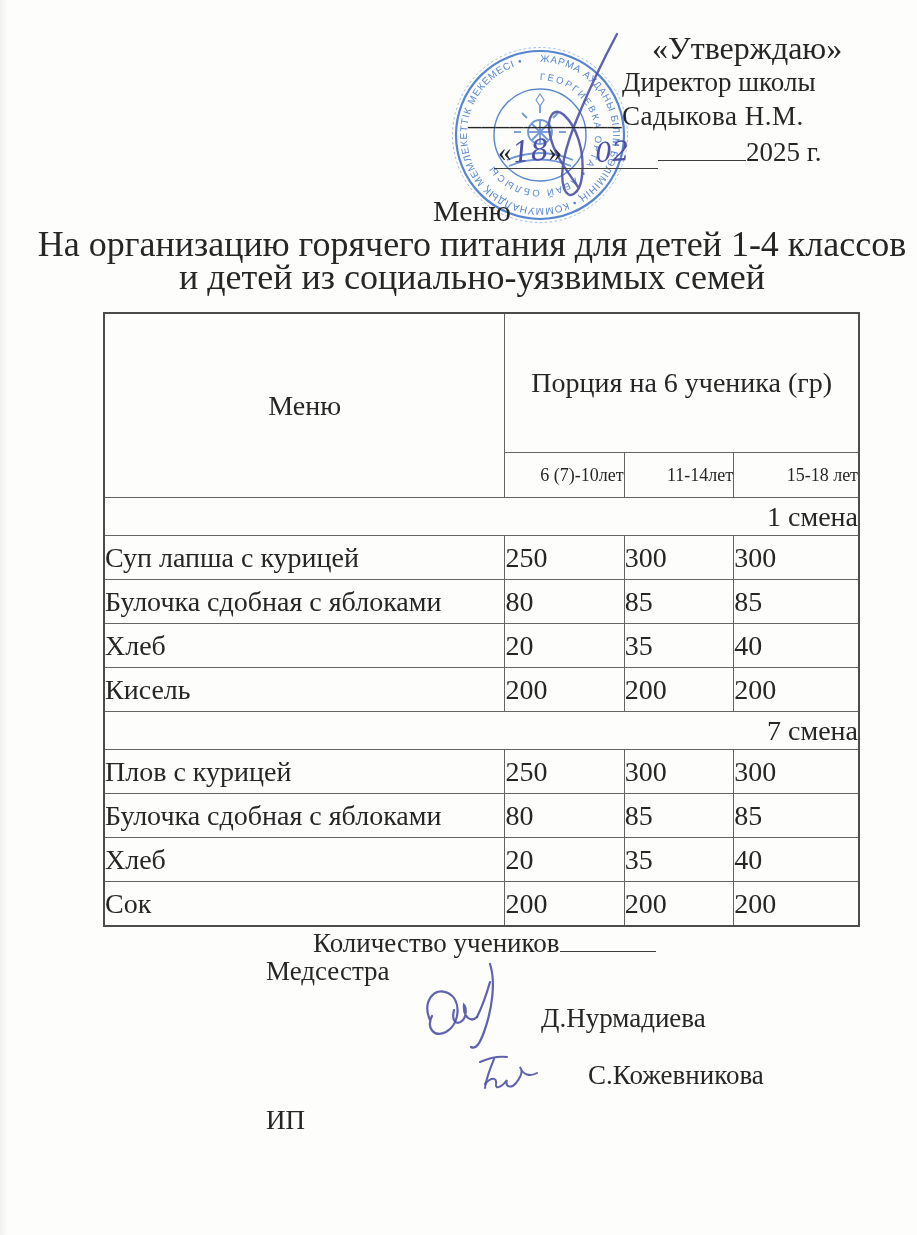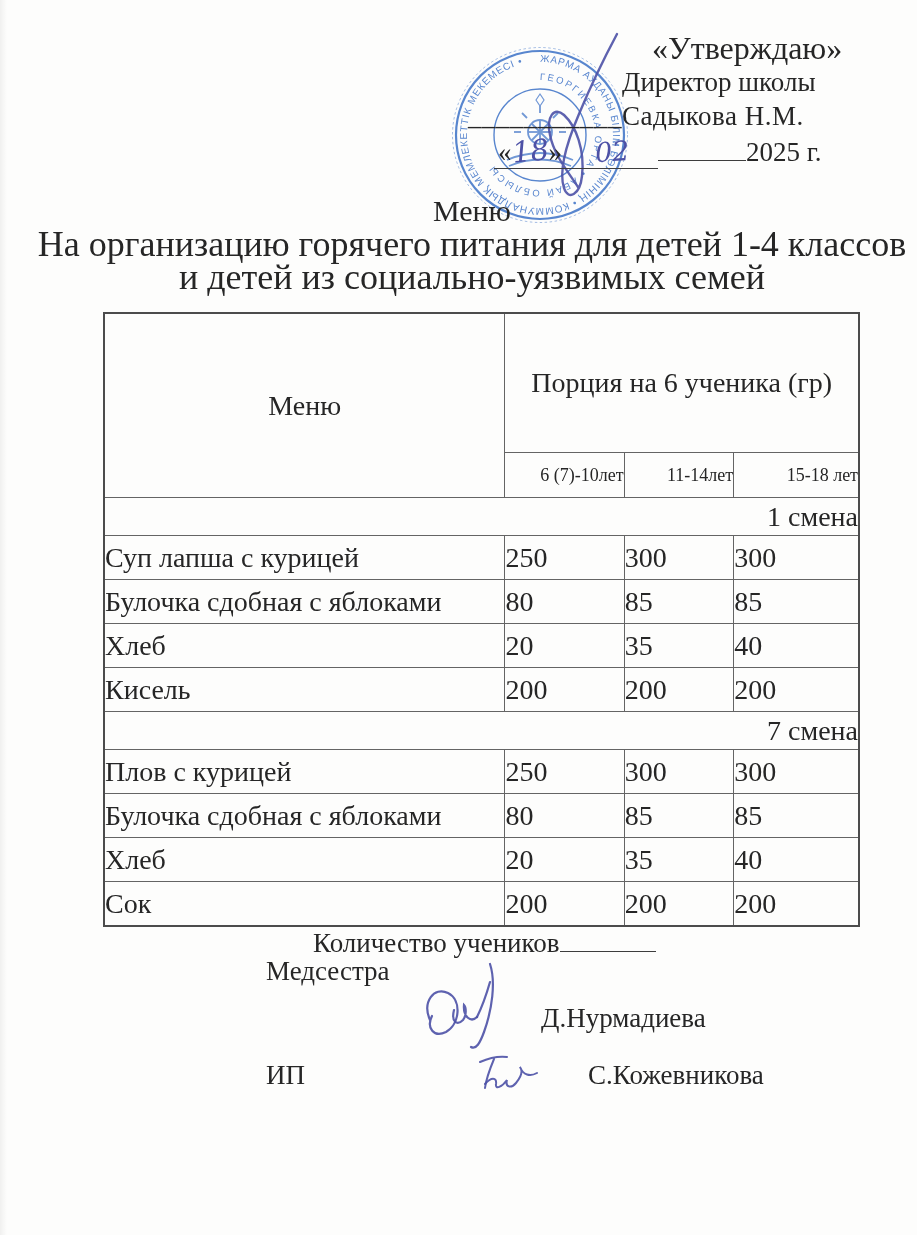--- a/index.html
+++ b/index.html
@@ -76,21 +76,21 @@
   .th-age     { height: 44px;  text-align: right; font-size: 18px; }
   .section-row td { height: 37px; text-align: right; font-size: 28px; }
   .dish { height: 43px; text-align: left; padding-left: 10px; margin-top: 38px; }
   .val  { height: 43px; text-align: left; }
 
   
   .count-line { position: absolute; top: 928px; left: 313px; font-size: 27px; white-space: nowrap; }
   .count-blank { display: inline-block; width: 96px; border-bottom: 1.5px solid #3d3d3d; }
   .nurse-label { position: absolute; top: 956px; left: 266px; font-size: 27px; }
   .nurse-name  { position: absolute; top: 1003px; left: 541px; font-size: 27px; }
-  .ip-label    { position: absolute; top: 1060px; left: 266px; font-size: 27px; }
+  .ip-label    { position: absolute; top: 1105px; left: 266px; font-size: 27px; }
   .ip-name     { position: absolute; top: 1060px; left: 548px; font-size: 27px; margin-left: 40px; }
 </style>
 </head>
 <body>
 
 <div class="page">
 
   <svg class="stamp-svg" width="190" height="190" viewBox="0 0 190 190">
     <defs>
       <path id="ringOuter" d="M95,22 a73,73 0 1,1 -0.1,0" fill="none"></path>

